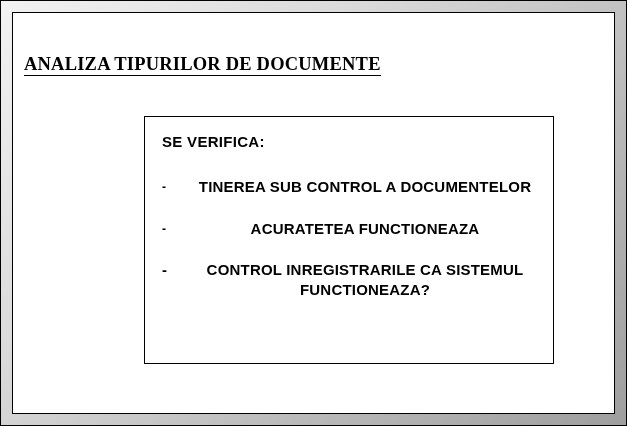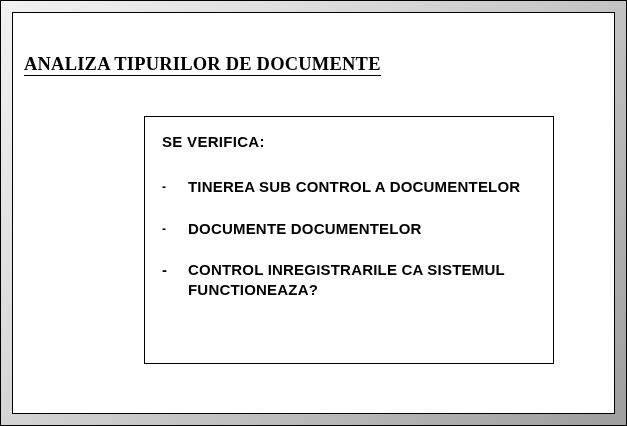--- a/index.html
+++ b/index.html
@@ -112,20 +112,21 @@
     font-weight: bold;
     color: #000000;
   }
   .bullet.dash-low .marker {
     top: 3px;
     font-size: 12px;
   }
   .bullet .text {
     display: block;
     margin-left: 26px;
+    text-align: center;
   }
   .bullet.b1 { margin-bottom: 22px; }
   .bullet.b2 { margin-bottom: 22px; }
   .bullet.b3 { margin-bottom: 0; }
 </style>
 </head>
 <body>
 
 <div class="slide-frame">
   <div class="bevel-outer"></div>
@@ -143,21 +144,21 @@
 
       <div class="bullets">
 
         <div class="bullet b1 dash-low">
           <span class="marker">-</span>
           <span class="text">TINEREA SUB CONTROL A DOCUMENTELOR</span>
         </div>
 
         <div class="bullet b2 dash-low">
           <span class="marker">-</span>
-          <span class="text">DOCUMENTE DOCUMENTELOR</span>
+          <span class="text">ACURATETEA FUNCTIONEAZA</span>
         </div>
 
         <div class="bullet b3">
           <span class="marker">-</span>
           <span class="text">CONTROL INREGISTRARILE CA SISTEMUL FUNCTIONEAZA?</span>
         </div>
 
       </div>
     </div>
   </div>

